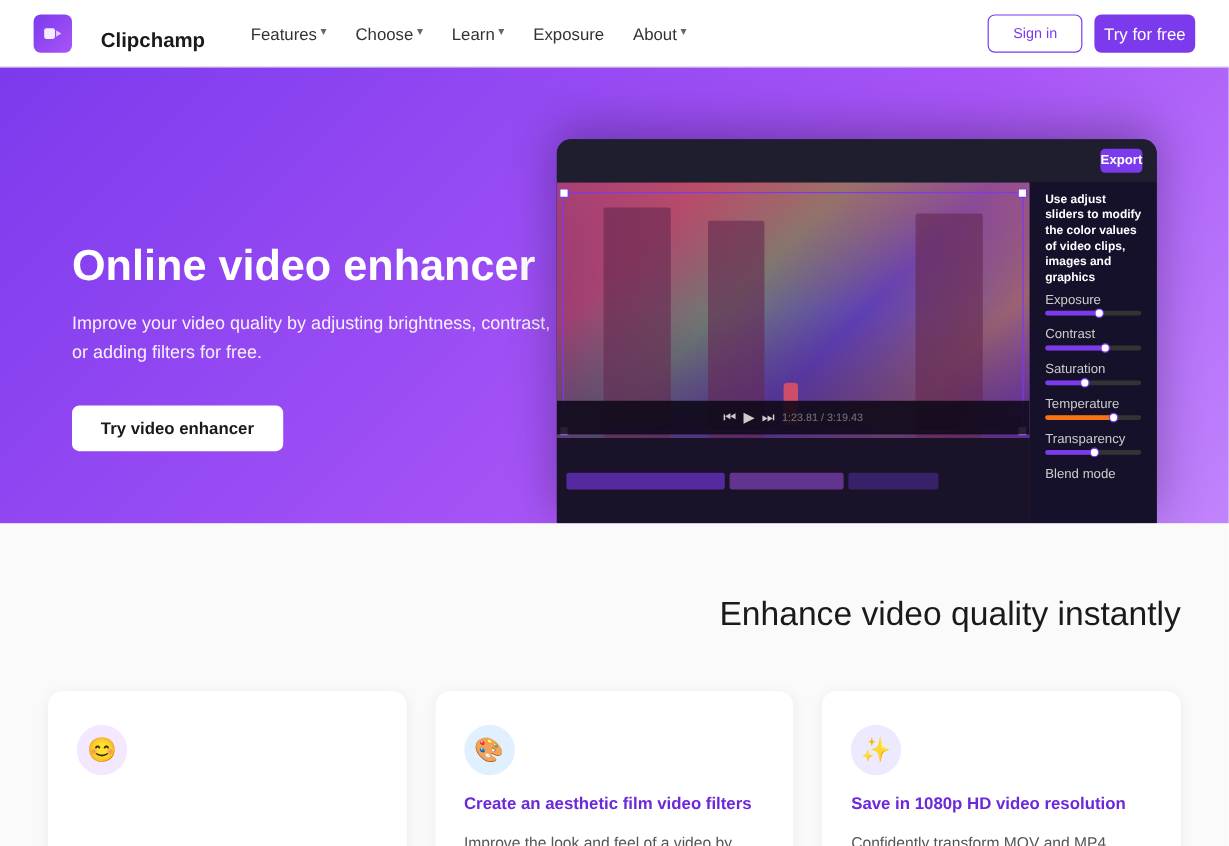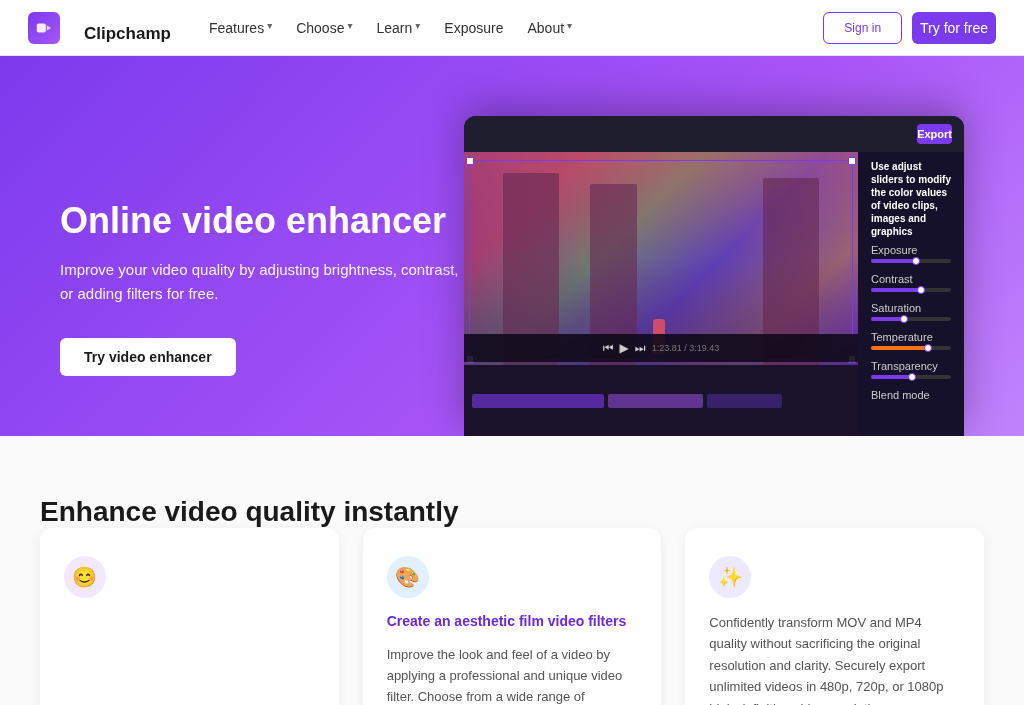--- a/index.html
+++ b/index.html
@@ -138,21 +138,21 @@
     
     .video-controls {
       position: absolute; bottom: 26%; left: 0; right: 0;
       height: 28px; background: rgba(15,10,25,0.9);
       display: flex; align-items: center; justify-content: center; gap: 6px;
     }
     .ctrl-btn { color: #ccc; font-size: 12px; cursor: pointer; }
 
     
     .features { padding: 60px 40px; background: #fafafa; }
-    .features-title { text-align: left; font-size: 28px; font-weight: 700; color: #1a1a1a; }
+    .features-title { text-align: right; font-size: 28px; font-weight: 400; color: #1a1a1a; margin-bottom: 48px; }
 
     .features-grid { display: grid; grid-template-columns: 1fr 1fr 1fr; gap: 24px; }
     .feature-card {
       background: #fff; border-radius: 12px; padding: 28px 24px;
       box-shadow: 0 2px 12px rgba(0,0,0,0.06);
     }
     .feature-icon {
       width: 42px; height: 42px; border-radius: 50%;
       display: flex; align-items: center; justify-content: center;
       font-size: 20px; margin-bottom: 14px;
@@ -313,17 +313,18 @@
     <div class="feature-card">
       <div class="feature-icon icon-blue-light">🎨</div>
       <h3 class="feature-title">Create an aesthetic film video filters</h3>
       <p class="feature-desc">
         Improve the look and feel of a video by applying a professional and unique video filter. Choose from a wide range of aesthetic  like film grain, double exposure, and muted color grading options.
       </p>
     </div>
 
     <div class="feature-card">
       <div class="feature-icon icon-violet-light">✨</div>
+      <h3 class="feature-title">Save in 1080p HD video resolution</h3>
       <p class="feature-desc">Confidently transform MOV and MP4 quality without sacrificing the original resolution and clarity. Securely export unlimited videos in 480p, 720p, or 1080p high-definition video resolution.</p>
     </div>
 
   </div>
 </section>
 
 </body></html>

